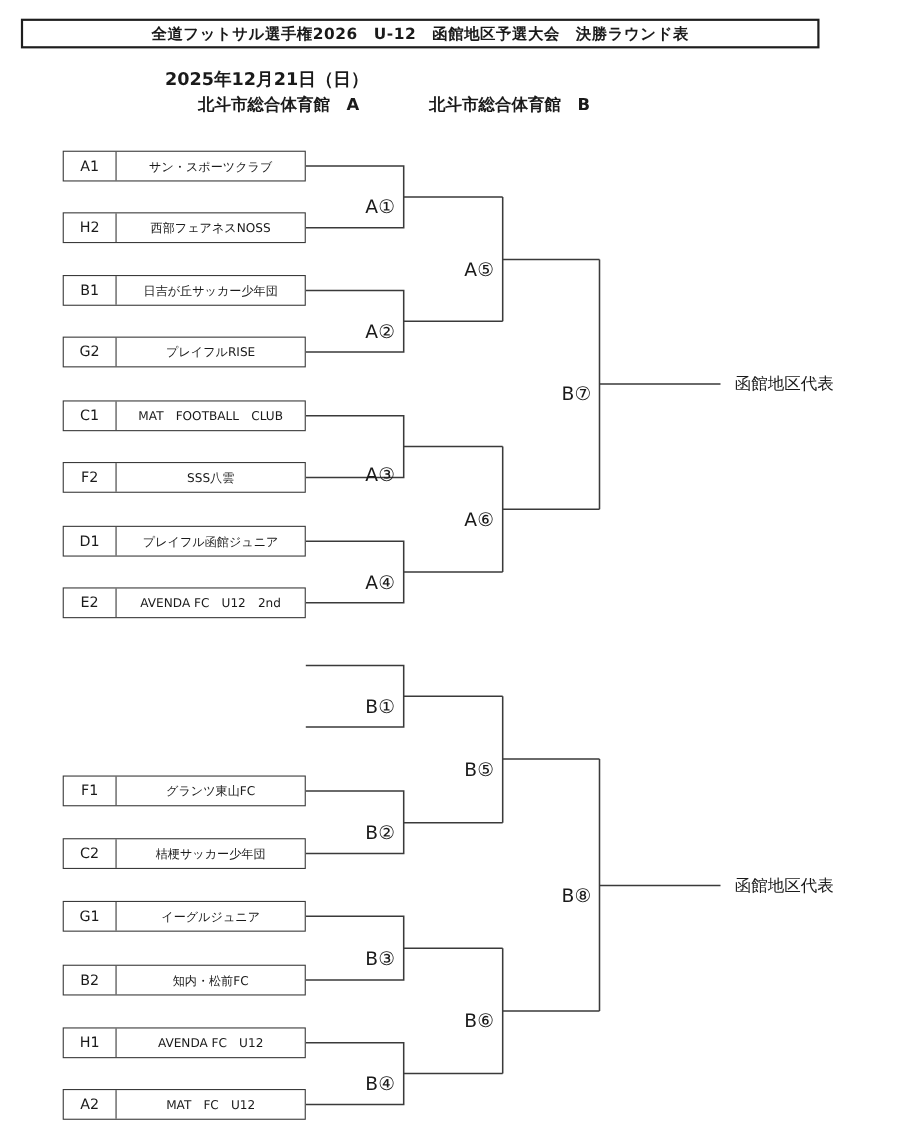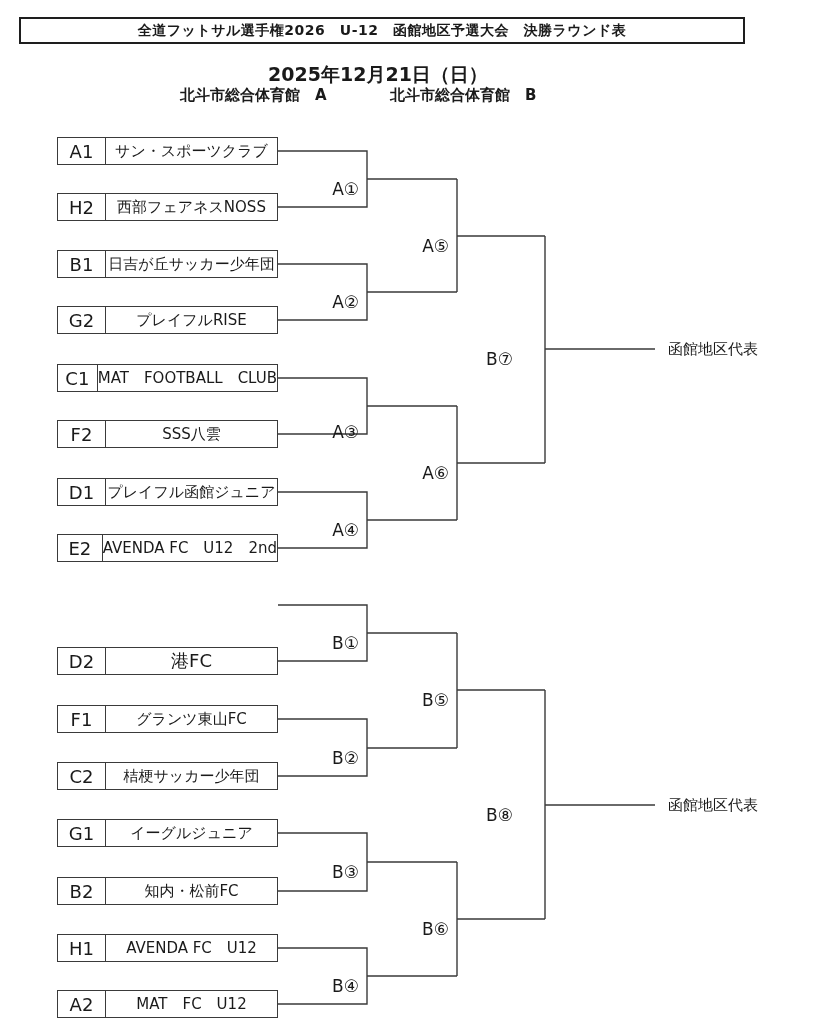--- a/index.html
+++ b/index.html
@@ -3,40 +3,40 @@
 <meta charset="utf-8">
 <style>
   html,body{margin:0;padding:0;background:#fff;}
   body{width:819px;height:1024px;font-family:"DejaVu Sans","Liberation Sans",sans-serif;color:#1a1a1a;}
   .page{position:relative;width:819px;height:1024px;background:#fff;overflow:hidden;border-radius:31px;}
 
   .title-box{position:absolute;left:19px;top:17px;width:726px;height:27px;box-sizing:border-box;
     border:2px solid #1e1e1e;display:flex;align-items:center;justify-content:center;}
   .title-box span{font-size:14px;font-weight:bold;letter-spacing:.5px;white-space:nowrap;}
 
-  .date{position:absolute;left:150px;top:62px;width:456px;text-align:center;
-    font-size:19px;font-weight:bold;}
+  .date{position:absolute;left:150px;top:62px;width:456px;text-align:left;
+    font-size:16px;font-weight:bold;}
   .venue{position:absolute;top:86px;font-size:15px;font-weight:bold;white-space:nowrap;}
   .venue-a{left:180px;}
   .venue-b{left:390px;}
 
   svg.lines{position:absolute;left:0;top:0;}
   svg.lines path{fill:none;stroke:#3a3a3a;stroke-width:1.4;}
 
   .team{position:absolute;left:57px;width:221px;height:28px;box-sizing:border-box;
     border:1.7px solid #3a3a3a;display:flex;background:#fff;}
   .seed{width:48px;box-sizing:border-box;border-right:1.7px solid #3a3a3a;
-    display:flex;align-items:center;justify-content:center;font-size:18px;}
+    display:flex;align-items:center;justify-content:center;font-size:13px;}
   .tname{flex:1;display:flex;align-items:center;justify-content:center;
-    font-size:15px;white-space:nowrap;}
+    font-size:11px;white-space:nowrap;}
   .tname.big{font-size:18px;}
 
   .mlabel{position:absolute;width:60px;height:20px;line-height:20px;text-align:right;
     font-size:17px;white-space:nowrap;margin-top:10px;}
-  .r1{left:299px;} .r2{left:389px;} .r3{left:453px;}
+  .r1{left:299px;} .r2{left:389px;} .r3{left:494px;text-align:center;}
 
   .winner{position:absolute;left:668px;width:140px;height:22px;line-height:22px;
     font-size:15px;font-weight:normal;white-space:nowrap;}
 </style>
 </head>
 <body>
 
 <div class="page">
 
   <div class="title-box">
@@ -88,24 +88,20 @@
     <div class="tname">SSS八雲</div>
   </div>
   <div class="team" style="top:478px">
     <div class="seed">D1</div>
     <div class="tname">プレイフル函館ジュニア</div>
   </div>
   <div class="team" style="top:534px">
     <div class="seed">E2</div>
     <div class="tname">AVENDA FC　U12　2nd</div>
   </div>
-  <div class="team" style="top:647px">
-    <div class="seed">D2</div>
-    <div class="tname big">港FC</div>
-  </div>
   <div class="team" style="top:705px">
     <div class="seed">F1</div>
     <div class="tname">グランツ東山FC</div>
   </div>
   <div class="team" style="top:762px">
     <div class="seed">C2</div>
     <div class="tname">桔梗サッカー少年団</div>
   </div>
   <div class="team" style="top:819px">
     <div class="seed">G1</div>

